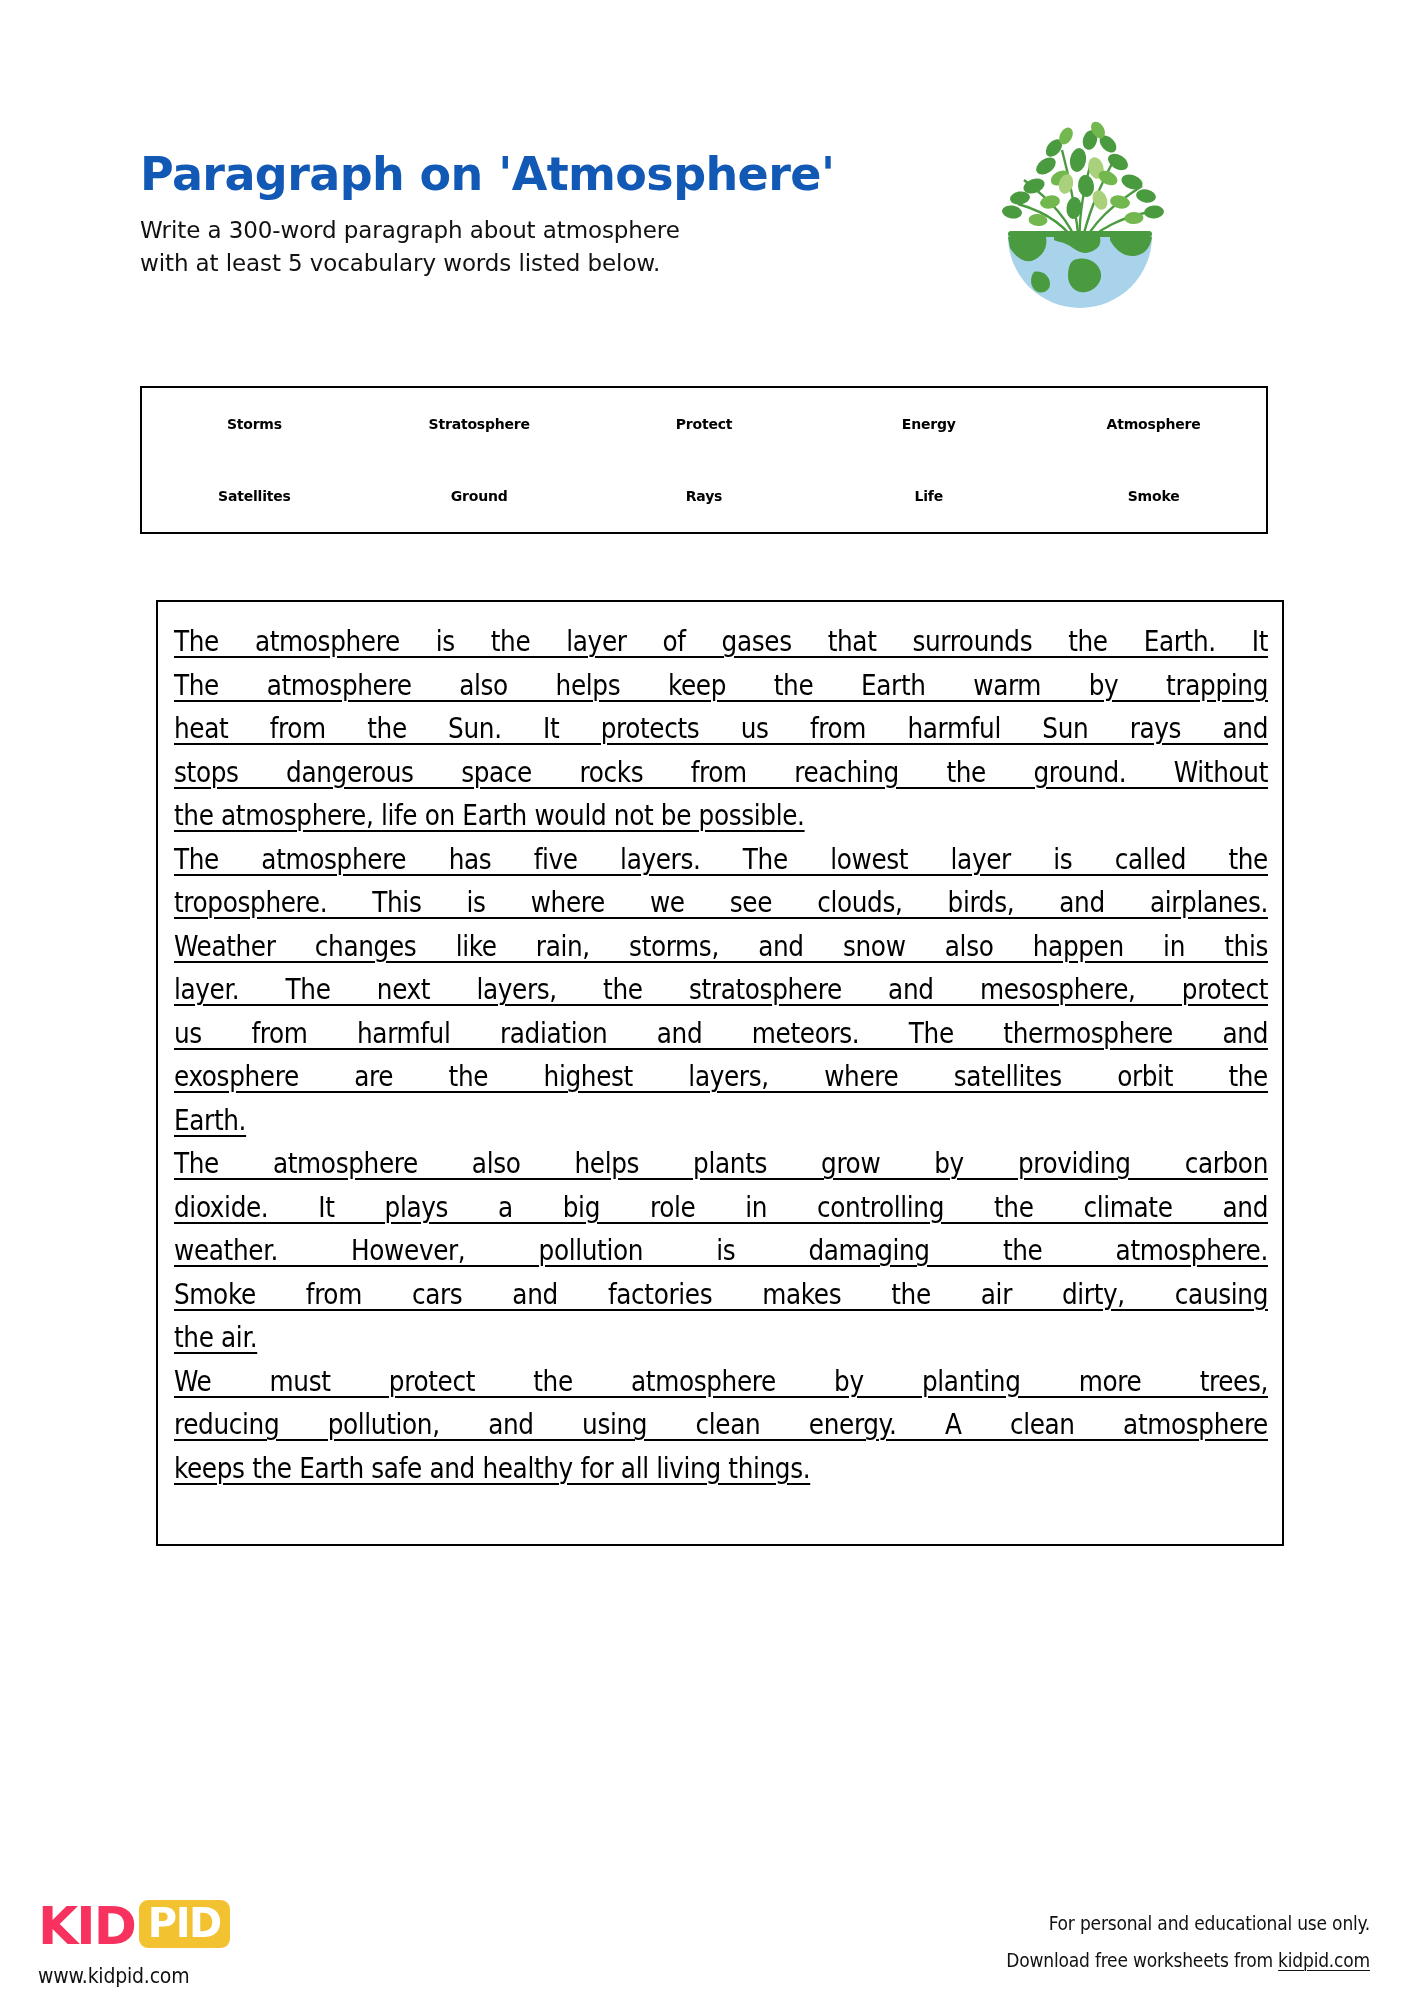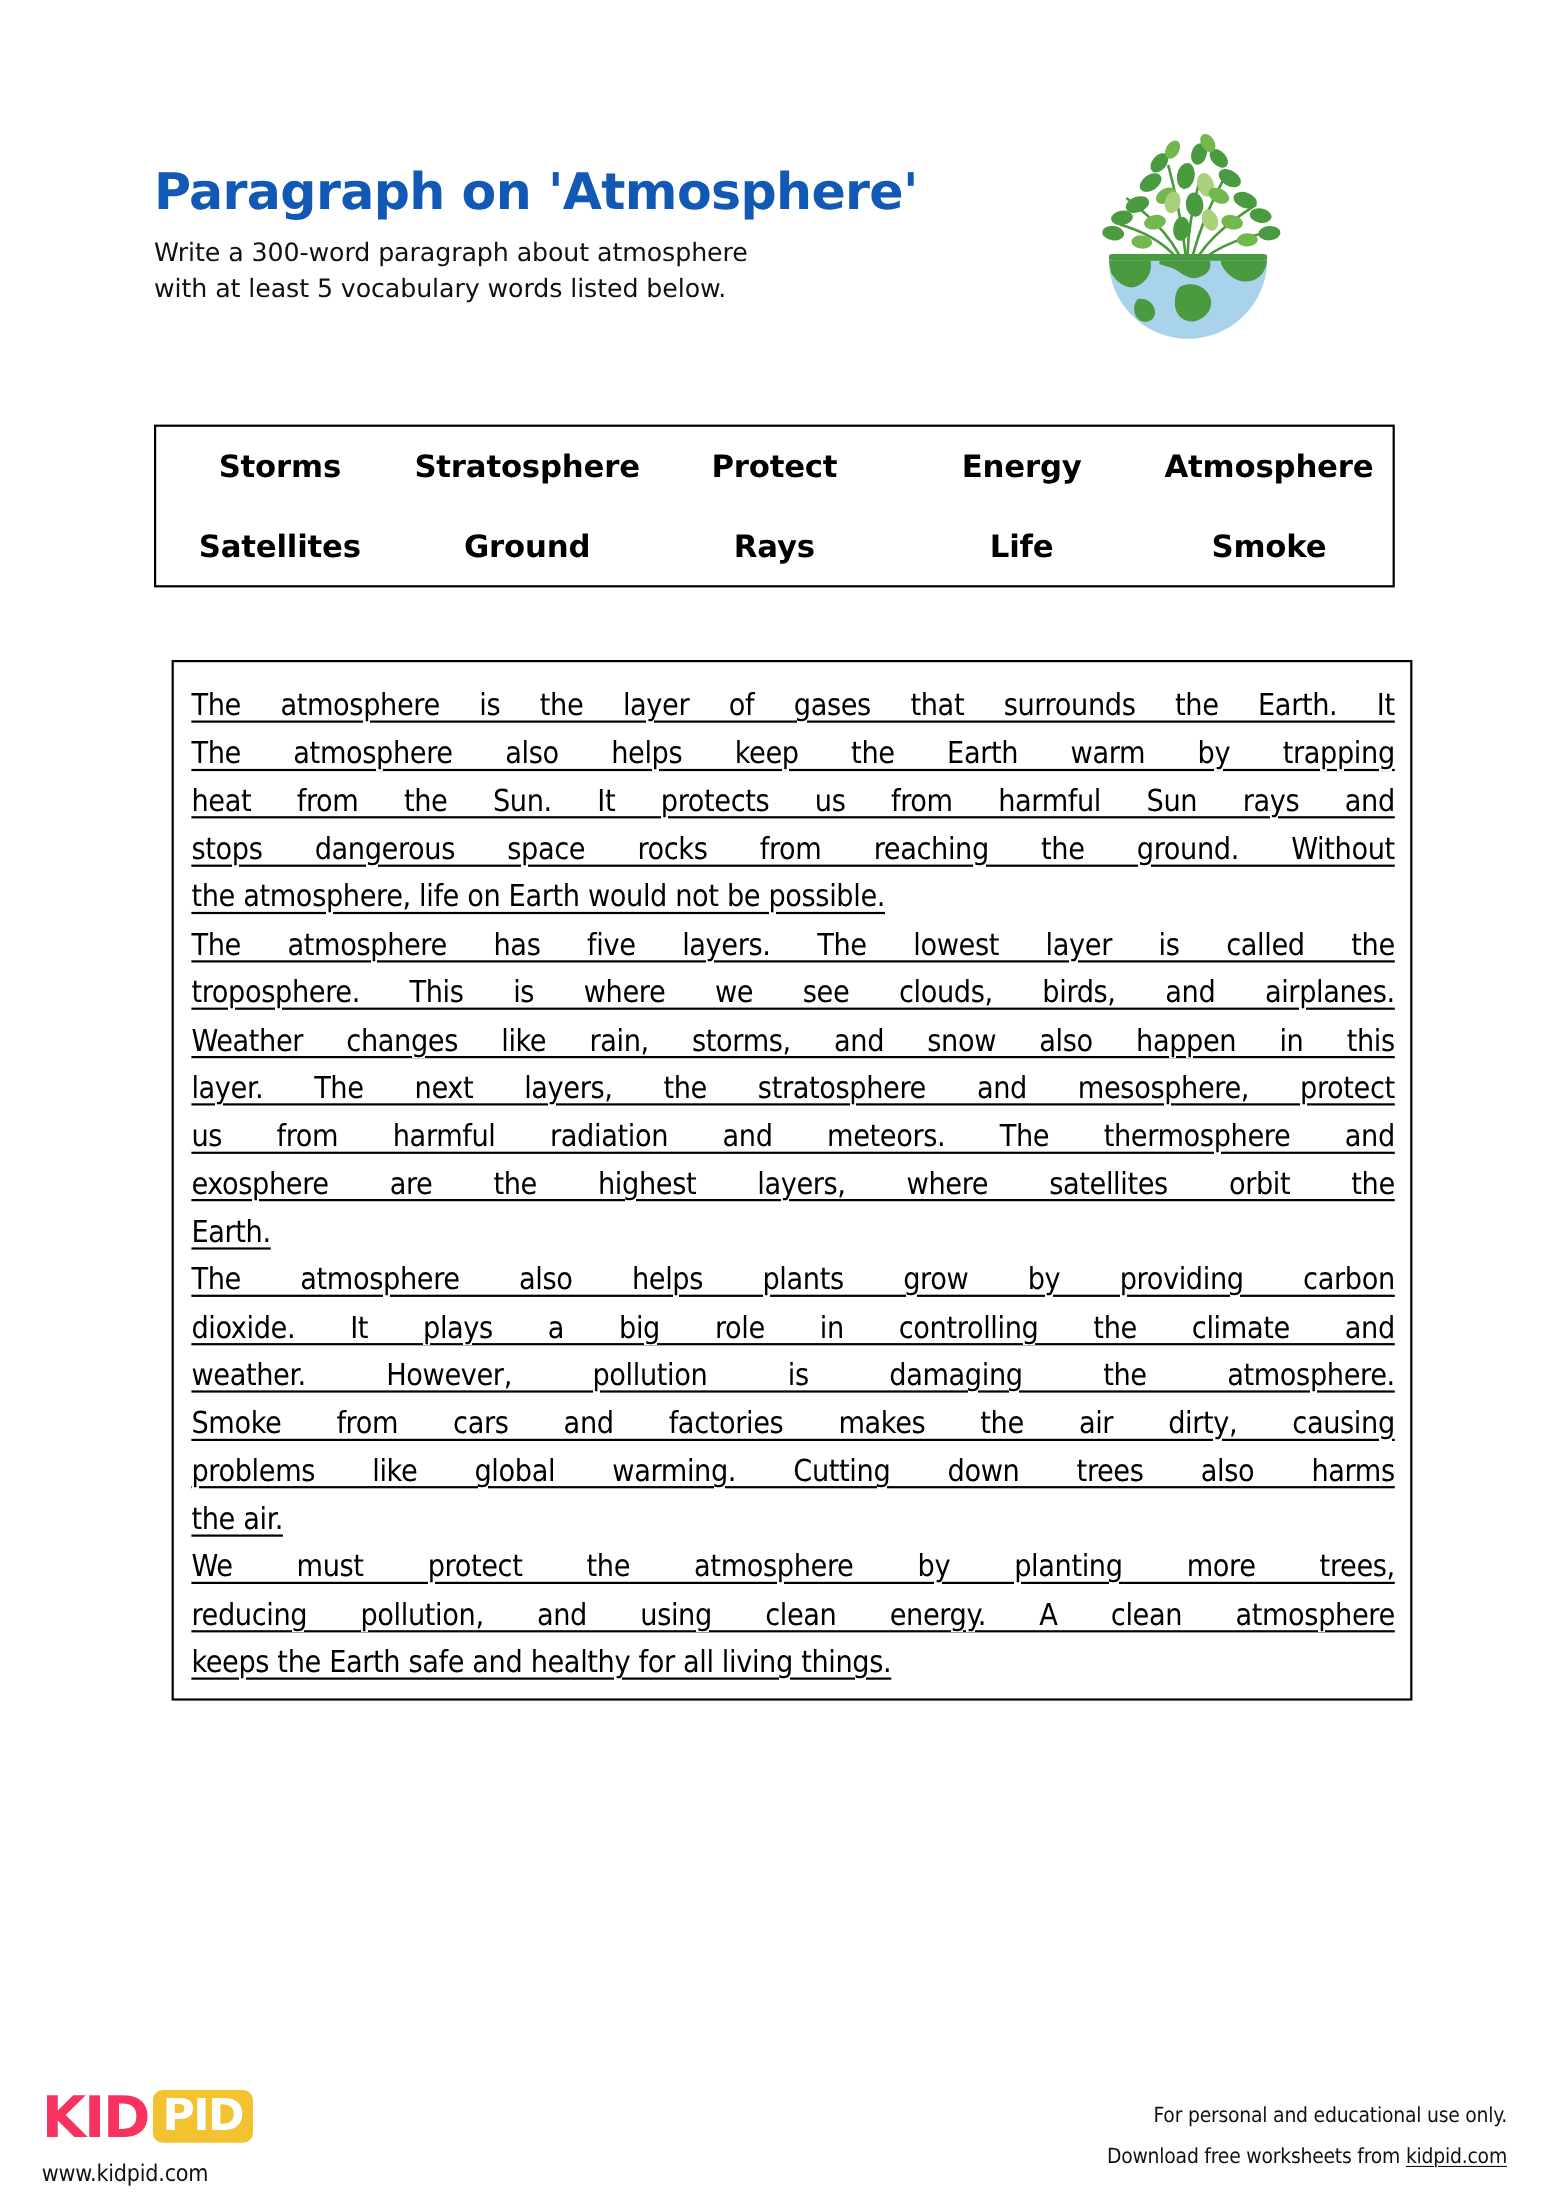--- a/index.html
+++ b/index.html
@@ -47,21 +47,21 @@
     width:100%;height:100%;
     display:grid;
     grid-template-columns:repeat(5,1fr);
     grid-template-rows:1fr 1fr;
     align-items:center;
     justify-items:center;
   }
   .vocab-word{
     font-family:"DejaVu Sans", sans-serif;
     font-weight:bold;
-    font-size:28px;
+    font-size:14px;
     color:#000;
     letter-spacing:-0.2px;
   }
 
   
   .answer-box{
     position:absolute;left:156px;top:600px;width:1128px;height:946px;
     border:2.5px solid #000;
     box-sizing:border-box;
     padding:18px 14px 10px 16px;
@@ -242,21 +242,20 @@
         <span class="ln j">troposphere. This is where we see clouds, birds, and airplanes.</span>
         <span class="ln j">Weather changes like rain, storms, and snow also happen in this</span>
         <span class="ln j">layer. The next layers, the stratosphere and mesosphere, protect</span>
         <span class="ln j">us from harmful radiation and meteors. The thermosphere and</span>
         <span class="ln j">exosphere are the highest layers, where satellites orbit the</span>
         <span class="ln">Earth.</span>
         <span class="ln j">The atmosphere also helps plants grow by providing carbon</span>
         <span class="ln j">dioxide. It plays a big role in controlling the climate and</span>
         <span class="ln j">weather. However, pollution is damaging the atmosphere.</span>
         <span class="ln j">Smoke from cars and factories makes the air dirty, causing</span>
-        <span class="ln j">problems like global warming. Cutting down trees also harms</span>
         <span class="ln">the air.</span>
         <span class="ln j">We must protect the atmosphere by planting more trees,</span>
         <span class="ln j">reducing pollution, and using clean energy. A clean atmosphere</span>
         <span class="ln">keeps the Earth safe and healthy for all living things.</span>
       </div>
   </div>
 
   <div class="footer-logo">
     <div class="logo-row">
       <span class="logo-kid">KID</span>

